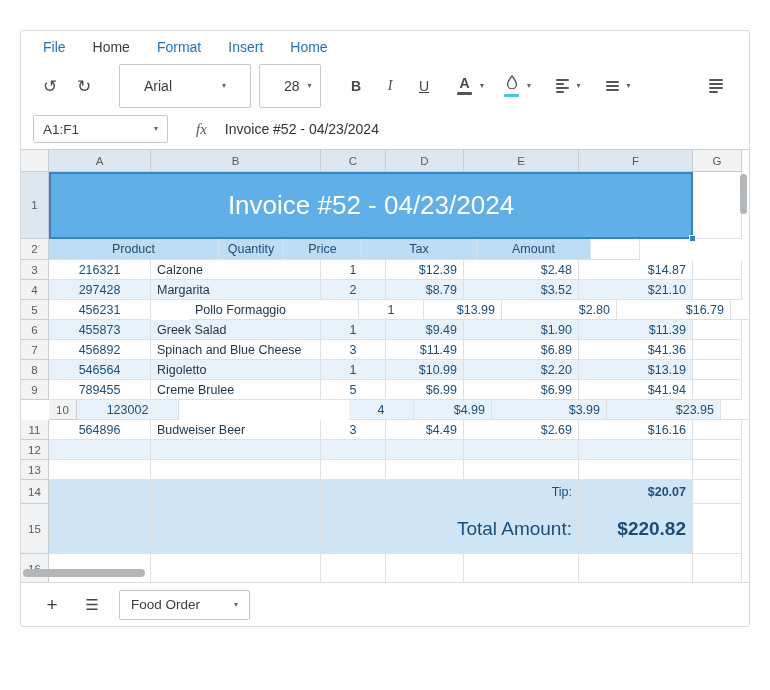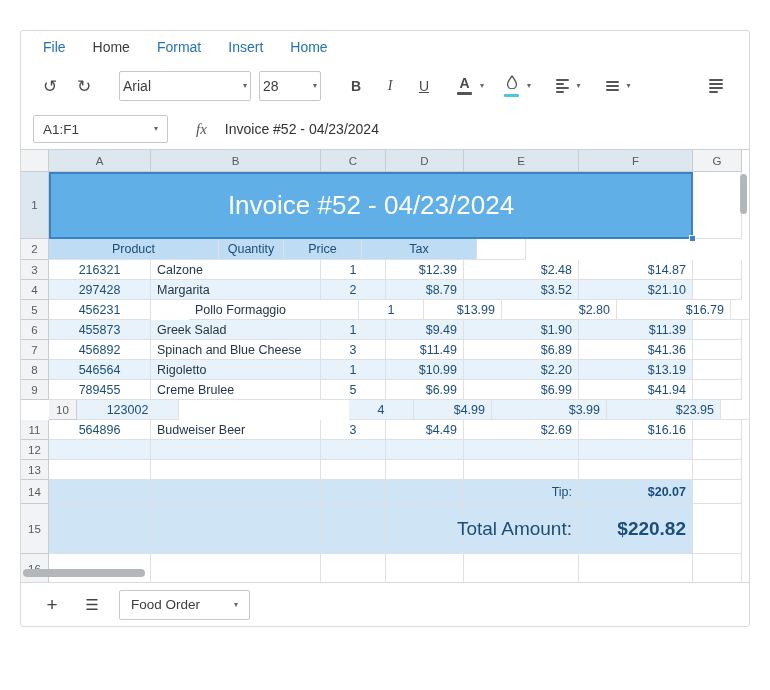--- a/index.html
+++ b/index.html
@@ -16,23 +16,23 @@
              padding-left:22px; gap:27px; }
   .menu-item { font-size:14px; color:var(--menu-link,#2273b8); cursor:pointer; }
   .menu-item.active { color:var(--menu-active,#3c3c3c); }
 
   
   .toolbar { height:46px; flex:0 0 46px; display:flex; align-items:center;
              padding:0 16px; gap:8px; }
   .tbtn { min-width:26px; height:30px; display:flex; align-items:center;
           justify-content:center; color:#4a4a4a; font-size:14px; cursor:pointer; }
   .uglyph { font-size:17px; color:#4a4a4a; }
-  .dropdown { border:1px solid #c8c8c8; border-radius:2px; height:30px; background:#fff;
+  .dropdown { border:1px solid #c8c8c8; border-radius:2px; height:44px; background:#fff;
               display:flex; align-items:center; justify-content:space-between;
-              padding:0 3px; font-size:14px; color:#3d3d3d; cursor:pointer; }
+              padding:0 24px; font-size:14px; color:#3d3d3d; cursor:pointer; }
   .font-dd { width:132px; margin-left:14px; }
   .size-dd { width:62px; margin-right:14px; }
   .caret { font-size:8px; color:#666; margin-left:8px; line-height:1; }
   .bold { font-weight:bold; }
   .italic { font-style:italic; font-family:"Liberation Serif", serif; }
   .underl { text-decoration:underline; }
   .colorbtn { margin-left:12px; }
   .stack { display:flex; flex-direction:column; align-items:center; gap:2px; }
   .a-label { font-size:14px; font-weight:600; line-height:13px; color:#4a4a4a; }
   .strip { width:15px; height:3px; border-radius:1px; }
@@ -213,20 +213,21 @@
               <div class="fill-handle"></div>
             </div>
             <div class="cell" style="width: 49px;"></div>
           </div>
           <div class="grow" style="height: 21px;">
             <div class="hcell" style="width: 28px;">2</div>
             <div class="cell hdr2" style="width: 170px;">Product</div>
             <div class="cell hdr2" style="width: 65px;">Quantity</div>
             <div class="cell hdr2" style="width: 78px;">Price</div>
             <div class="cell hdr2" style="width: 115px;">Tax</div>
+            <div class="cell hdr2" style="width: 114px;">Amount</div>
             <div class="cell" style="width: 49px;"></div>
           </div>
           <div class="grow" style="height: 20px;">
             <div class="hcell" style="width: 28px;">3</div>
             <div class="cell num center" style="width: 102px;">216321</div>
             <div class="cell txt" style="width: 170px;">Calzone</div>
             <div class="cell num center" style="width: 65px;">1</div>
             <div class="cell num right" style="width: 78px;">$12.39</div>
             <div class="cell num right" style="width: 115px;">$2.48</div>
             <div class="cell num right" style="width: 114px;">$14.87</div>

